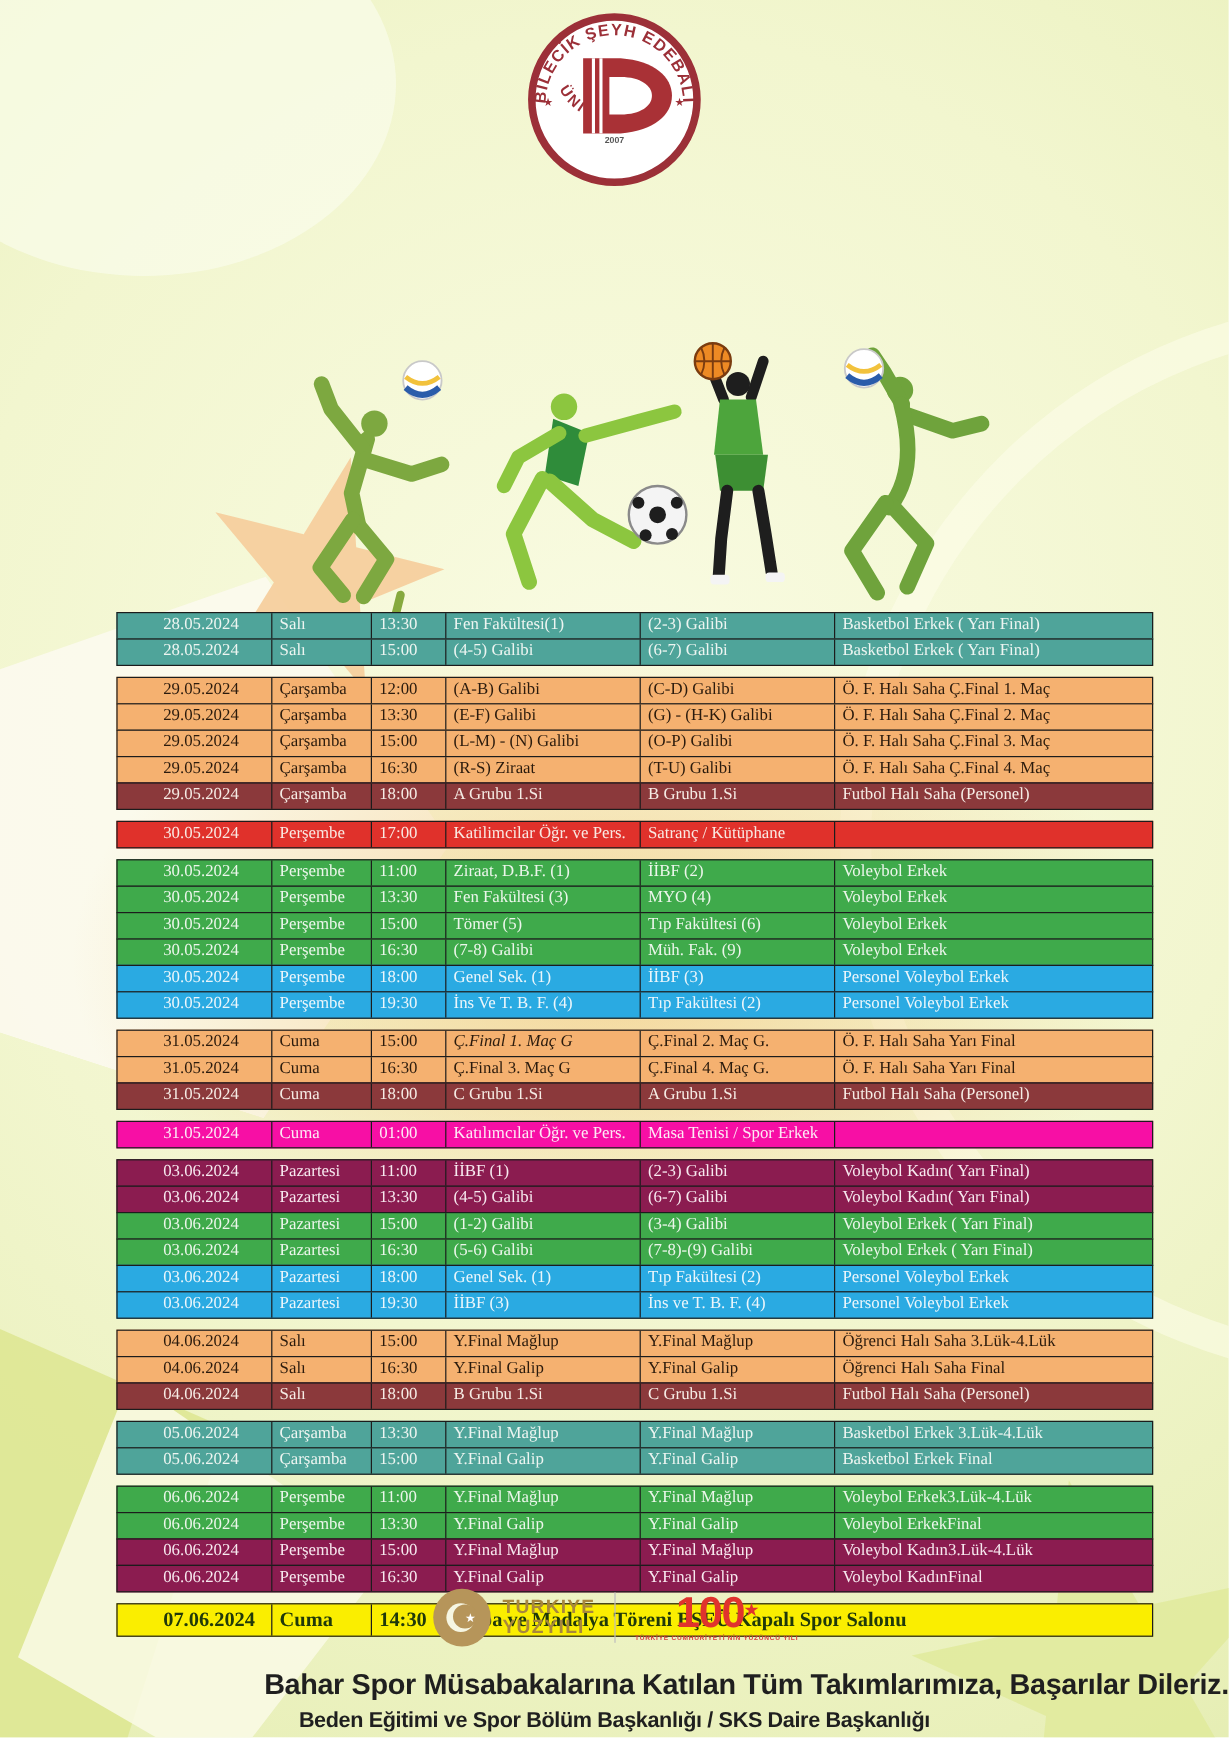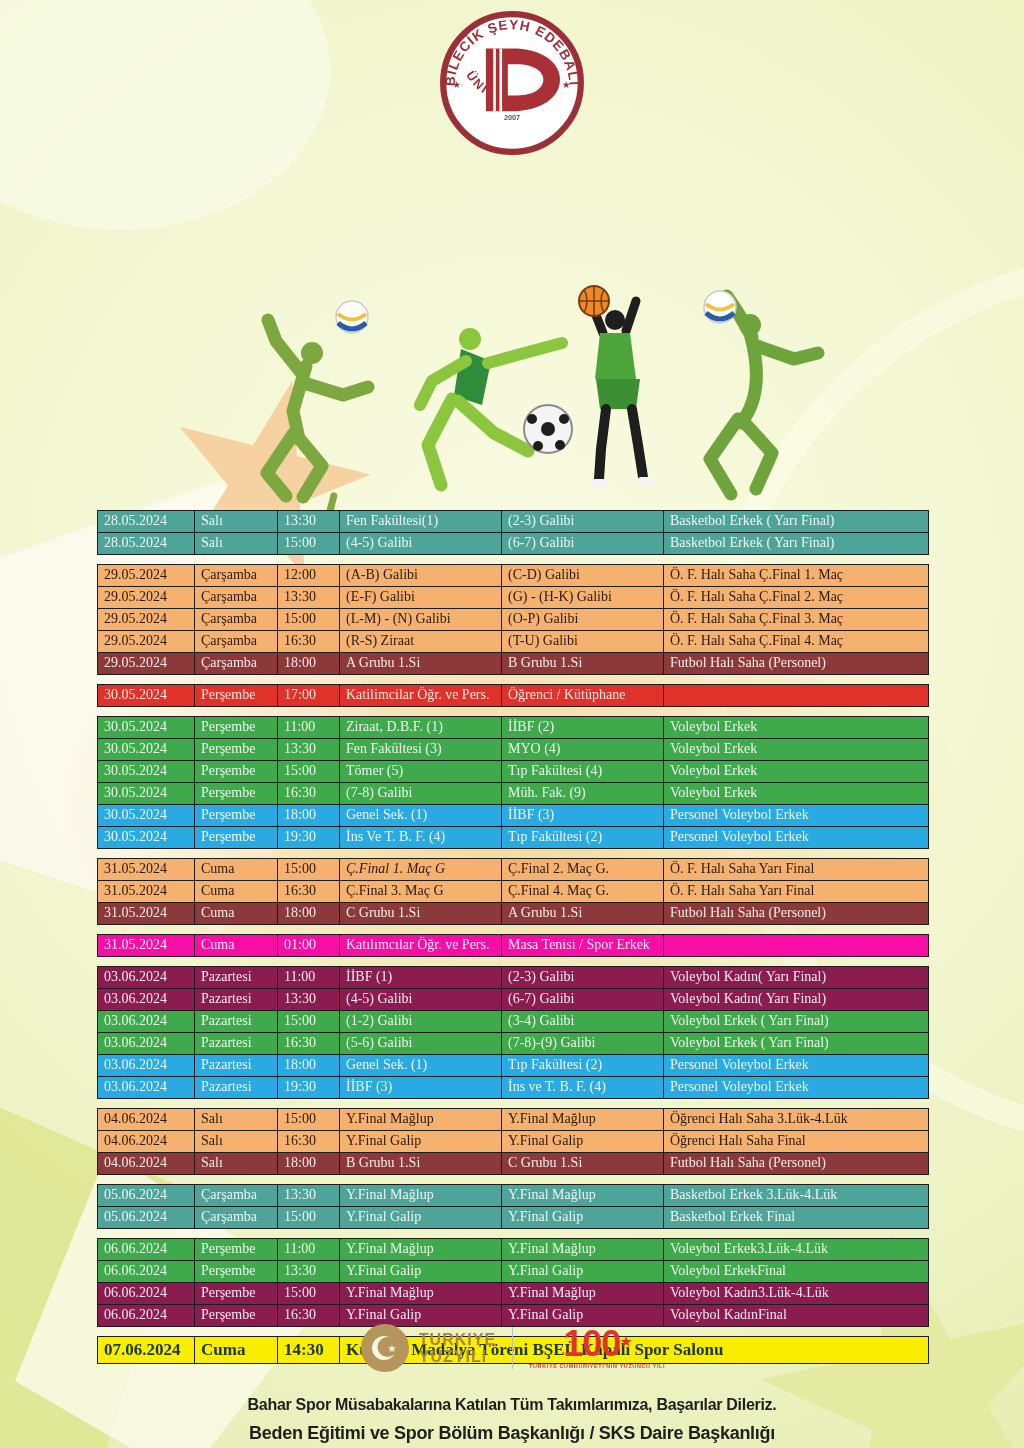--- a/index.html
+++ b/index.html
@@ -9,40 +9,40 @@
   .decor{position:absolute;}
   
   .logo-wrap{position:absolute;top:10px;left:439px;width:146px;height:146px;}
   .title{position:absolute;top:160px;left:0;width:1024px;text-align:center;
     font-weight:700;font-size:46px;line-height:57px;color:#37752d;letter-spacing:.5px;}
   
   .sports{position:absolute;top:283px;left:0;}
   
   .sched{position:absolute;top:510px;left:97px;width:832px;}
   .group{margin-bottom:9px;}
-  .row{display:flex;width:830px;height:21px;border:1px solid #1c1c1c;margin-top:-1px;}
+  .row{display:flex;width:830px;height:21px;border:1px solid #1c1c1c;margin-top:-1px;padding-left:32px;}
   .group .row:first-child{margin-top:0;}
   .cell{box-sizing:border-box;border-right:1px solid #1c1c1c;padding:1px 6px 0 6px;
     font-family:"Liberation Serif",serif;font-size:14px;line-height:18px;
     white-space:nowrap;overflow:hidden;flex:none;}
   .cell:last-child{border-right:none;}
   .row-big{height:26px;}
   .row-big .cell{font-size:17px;line-height:23px;font-weight:700;}
   
   .flogos{position:absolute;top:1322px;left:0;width:1024px;display:flex;justify-content:center;align-items:center;gap:16px;}
   .ty-logo{display:flex;align-items:center;gap:8px;}
   .ty-text{font-weight:700;color:#a8873d;font-size:16px;line-height:17px;letter-spacing:1px;}
   .vline{width:1px;height:42px;background:#bdbdbd;}
   .c100{display:flex;flex-direction:column;align-items:center;}
   .c100-top{display:flex;align-items:flex-start;color:#e0332d;font-weight:700;font-size:36px;line-height:34px;letter-spacing:-1px;}
   .c100-star{font-size:13px;margin-top:-2px;}
   .c100-sub{font-size:5.5px;color:#d8413a;letter-spacing:.6px;font-weight:700;margin-top:2px;white-space:nowrap;}
   
   .ftext{position:absolute;top:1390px;left:0;width:1024px;text-align:center;color:#1f1f1f;}
-  .ftext .l1{font-size:16px;font-weight:700;letter-spacing:-.3px;line-height:29px;}
+  .ftext .l1{font-size:24px;font-weight:700;letter-spacing:-.3px;line-height:29px;text-align:right;}
   .ftext .l2{font-size:18px;font-weight:700;letter-spacing:-.3px;line-height:29px;}
 </style>
 </head>
 <body>
 
 <div class="page">
 
   <div class="decor" style="left:-90px;top:-90px;width:420px;height:320px;border-radius:50%;background:rgba(250,252,235,.7);"></div>
   <div class="decor" style="left:700px;top:250px;width:900px;height:900px;border-radius:50%;border:26px solid rgba(253,253,235,.55);box-sizing:border-box;"></div>
   <div class="decor" style="left:-60px;top:470px;width:430px;height:430px;background:rgba(252,250,238,.9);transform:rotate(18deg);clip-path:polygon(50% 0,100% 38%,82% 100%,18% 100%,0 38%);"></div>
@@ -203,21 +203,21 @@
           <div class="cell" style="width: 162px;">B Grubu 1.Si</div>
           <div class="cell" style="width: 264px;">Futbol Halı Saha (Personel)</div>
         </div>
       </div>
       <div class="group">
         <div class="row" style="background: rgb(224, 49, 43); color: rgb(249, 233, 226);">
           <div class="cell" style="width: 97px;">30.05.2024</div>
           <div class="cell" style="width: 83px;">Perşembe</div>
           <div class="cell" style="width: 62px;">17:00</div>
           <div class="cell" style="width: 162px;">Katilimcilar Öğr. ve Pers.</div>
-          <div class="cell" style="width: 162px;">Öğrenci / Kütüphane</div>
+          <div class="cell" style="width: 162px;">Satranç / Kütüphane</div>
           <div class="cell" style="width: 264px;"></div>
         </div>
       </div>
       <div class="group">
         <div class="row" style="background: rgb(63, 170, 75); color: rgb(236, 246, 235);">
           <div class="cell" style="width: 97px;">30.05.2024</div>
           <div class="cell" style="width: 83px;">Perşembe</div>
           <div class="cell" style="width: 62px;">11:00</div>
           <div class="cell" style="width: 162px;">Ziraat, D.B.F. (1)</div>
           <div class="cell" style="width: 162px;">İİBF (2)</div>
@@ -229,21 +229,21 @@
           <div class="cell" style="width: 62px;">13:30</div>
           <div class="cell" style="width: 162px;">Fen Fakültesi (3)</div>
           <div class="cell" style="width: 162px;">MYO (4)</div>
           <div class="cell" style="width: 264px;">Voleybol Erkek</div>
         </div>
         <div class="row" style="background: rgb(63, 170, 75); color: rgb(236, 246, 235);">
           <div class="cell" style="width: 97px;">30.05.2024</div>
           <div class="cell" style="width: 83px;">Perşembe</div>
           <div class="cell" style="width: 62px;">15:00</div>
           <div class="cell" style="width: 162px;">Tömer (5)</div>
-          <div class="cell" style="width: 162px;">Tıp Fakültesi (4)</div>
+          <div class="cell" style="width: 162px;">Tıp Fakültesi (6)</div>
           <div class="cell" style="width: 264px;">Voleybol Erkek</div>
         </div>
         <div class="row" style="background: rgb(63, 170, 75); color: rgb(236, 246, 235);">
           <div class="cell" style="width: 97px;">30.05.2024</div>
           <div class="cell" style="width: 83px;">Perşembe</div>
           <div class="cell" style="width: 62px;">16:30</div>
           <div class="cell" style="width: 162px;">(7-8) Galibi</div>
           <div class="cell" style="width: 162px;">Müh. Fak. (9)</div>
           <div class="cell" style="width: 264px;">Voleybol Erkek</div>
         </div>

